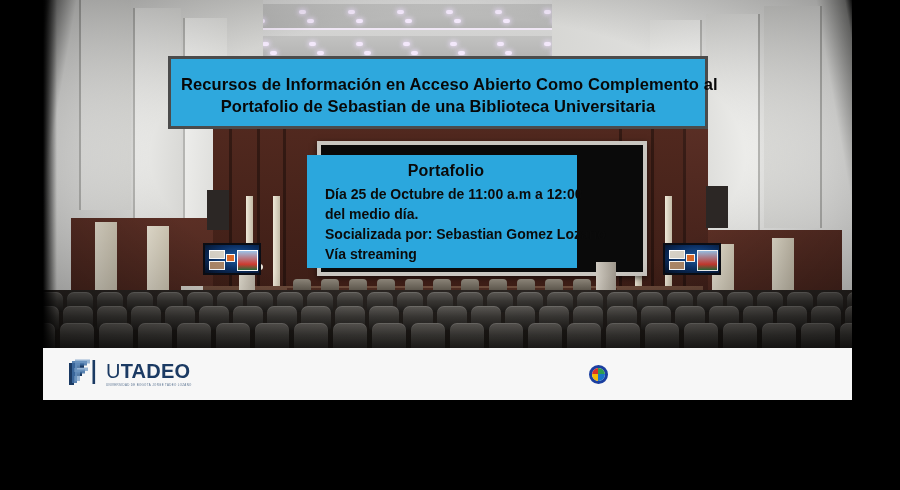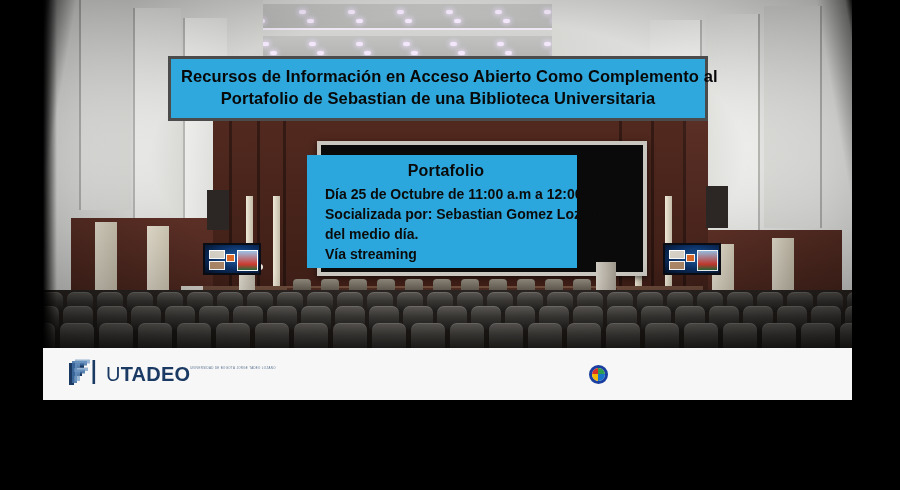--- a/index.html
+++ b/index.html
@@ -127,21 +127,21 @@
   }
   .photo-dark-l{
     position:absolute; left:0; top:0; width:14px; height:100%;
     background:linear-gradient(90deg,#000,rgba(0,0,0,0));
   }
 
   
   .title-banner{
     position:absolute; left:168px; top:56px; width:540px;
     background:#2ea8dd; border:3px solid #4b4b4b;
-    padding:6px 10px 8px; text-align:center;
+    padding:14px 10px 8px; text-align:center;
     z-index:20;
   }
   .title-banner .line{
     font-size:16.5px; font-weight:bold; color:#080808;
     line-height:1.35; letter-spacing:.1px; white-space:nowrap;
   }
 
   
   .conf-box{
     position:absolute; left:307px; top:155px; width:270px; height:113px;
@@ -161,21 +161,21 @@
     position:absolute; left:43px; top:348px; width:809px; height:52px;
     background:#f7f7f7; display:flex; align-items:center; z-index:20;
   }
   .f-left{ width:300px; display:flex; align-items:center; padding-left:24px; }
   .f-mid{ flex:1; display:flex; justify-content:center; align-items:center; }
   .f-right{ width:300px; display:flex; justify-content:center; align-items:center; }
 
   
   .utadeo{ display:flex; align-items:center; gap:5px; }
   .uta-mark{ width:34px; height:30px; }
-  .uta-wordwrap{ display:flex; flex-direction:row; line-height:1; }
+  .uta-wordwrap{ display:flex; flex-direction:column; line-height:1; }
   .uta-word{ font-size:20px; letter-spacing:.2px; color:#1b3a63; }
   .uta-word .u{ font-weight:normal; }
   .uta-word .tadeo{ font-weight:bold; }
   .uta-sub{
     font-size:2.9px; color:#556f8e; letter-spacing:.35px;
     margin-top:3px; transform:scale(1,1);
   }
   
   .rumbo{ display:flex; align-items:center; }
   .rumbo-text{
@@ -447,22 +447,22 @@
   </div>
 
   <div class="title-banner">
     <div class="line">Recursos de Información en Acceso Abierto Como Complemento al</div>
     <div class="line">Portafolio de Sebastian de una Biblioteca Universitaria</div>
   </div>
 
   <div class="conf-box">
     <div class="conf-title">Portafolio</div>
     <div class="conf-line">Día 25 de Octubre de 11:00 a.m a 12:00</div>
+    <div class="conf-line">del medio día.</div>
     <div class="conf-line">Socializada por: Sebastian Gomez Lozano</div>
-    <div class="conf-line">del medio día.</div>
     <div class="conf-line">Vía streaming</div>
   </div>
 
   <div class="footer">
 
     <div class="f-left">
       <div class="utadeo">
         <svg class="uta-mark" viewBox="0 0 34 30">
           <path d="M2 4 L17 4 L17 9 L7 9 L7 13 L15 13 L15 17 L7 17 L7 26 L2 26 Z" fill="#1b3a63"></path>
           <path d="M5 2 L20 2 L20 6.5 L10 6.5 L10 10.5 L18 10.5 L18 14.5 L10 14.5 L10 24 L5 24 Z" fill="#3f6ea3" opacity=".85"></path>

